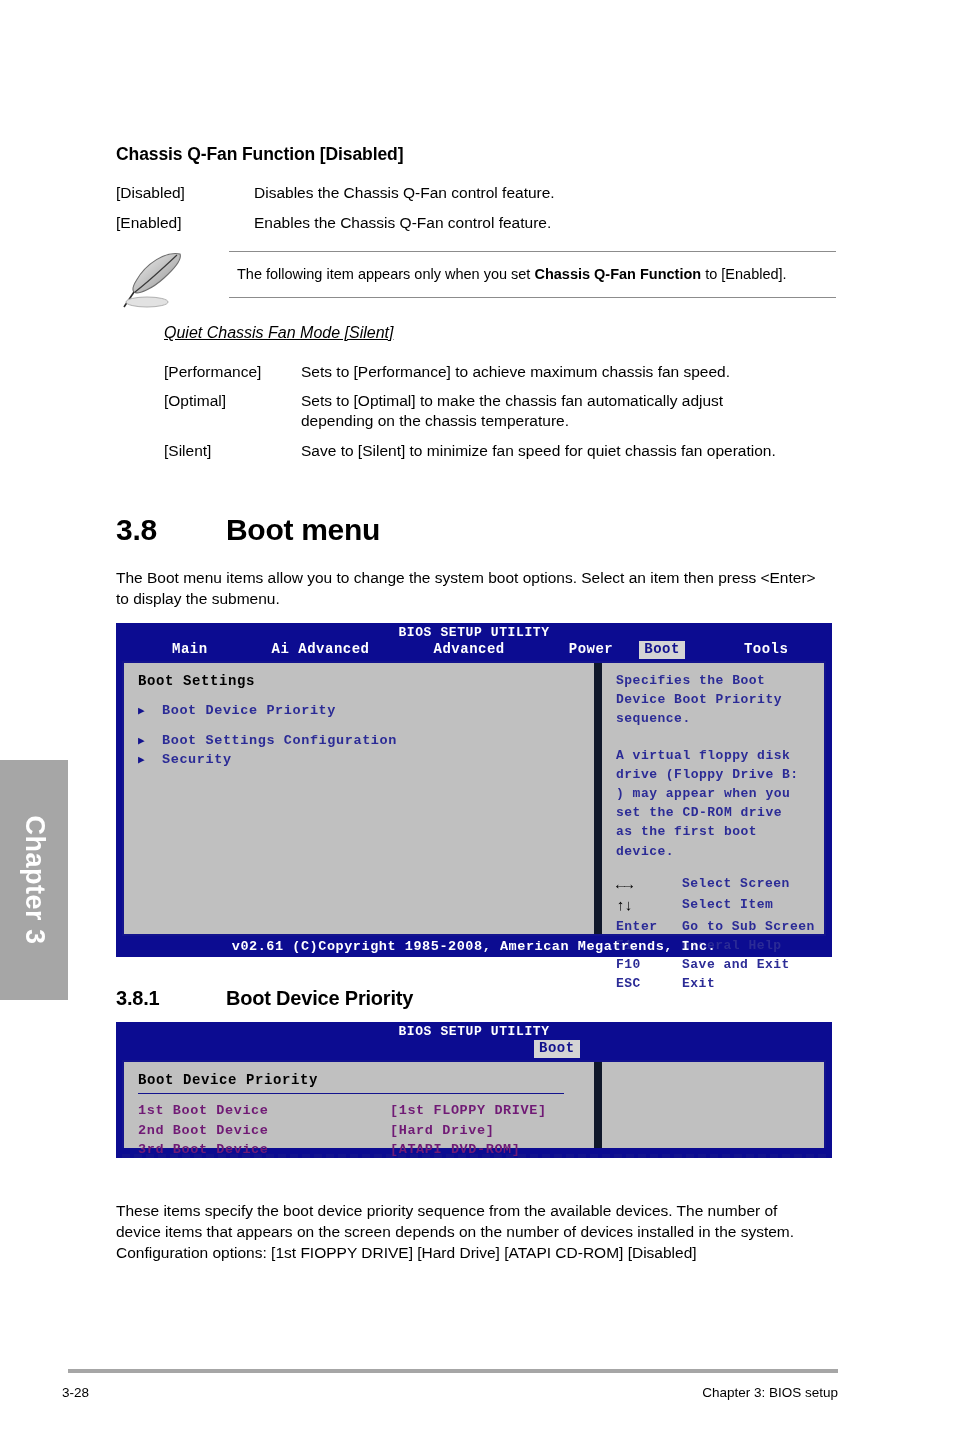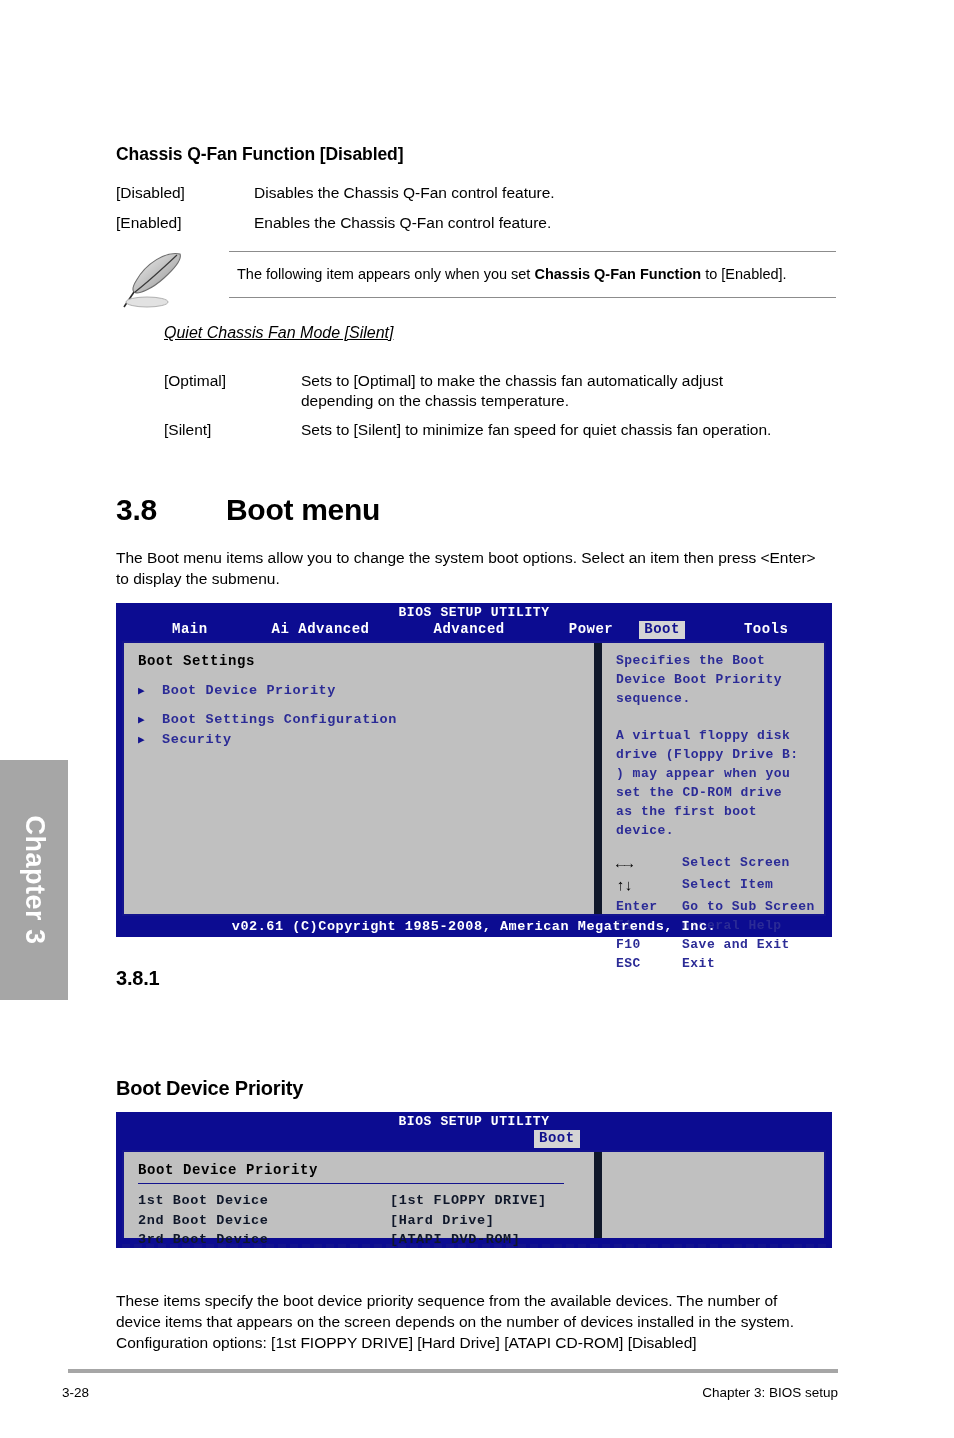--- a/index.html
+++ b/index.html
@@ -103,21 +103,20 @@
     display: flex;
   }
   h2.section .num { flex: 0 0 110px; }
 
   h3.subsection {
     font-size: 20px;
     font-weight: bold;
     margin: 0;
     display: flex;
     letter-spacing: -0.2px;
-    flex-direction: column;
   }
   h3.subsection .num { flex: 0 0 110px; }
 
   p.body {
     font-size: 15.5px;
     line-height: 1.36;
     margin: 0;
   }
 
   
@@ -226,21 +225,21 @@
     font-size: 13.5px;
     font-weight: bold;
     text-align: center;
     letter-spacing: 0.55px;
     padding: 3px 0 3px 0;
     line-height: 1.15;
   }
 
   .kvrow {
     display: flex;
-    color: #0f172a;
+    color: #701a75;
     font-weight: bold;
     font-size: 13.5px;
     letter-spacing: 0.6px;
     line-height: 1.45;
   }
   .kvrow .kk { flex: 0 0 252px; white-space: pre; }
   .kvrow .vv { flex: 1 1 auto; white-space: pre; }
 
   .cut-bottom {
     height: 10px;
@@ -316,29 +315,33 @@
     </div>
   </div>
 
   <div style="height:26px"></div>
   <div style="padding-left:48px">
     <span class="sub-italic">Quiet Chassis Fan Mode [Silent]</span>
   </div>
 
   <div style="height:20px"></div>
   <div style="padding-left:48px">
+    <div class="defrow">
+      <span class="term" style="width:137px">[Performance]</span>
+      <span class="desc">Sets to [Performance] to achieve maximum chassis fan speed.</span>
+    </div>
     <div style="height:9px"></div>
     <div class="defrow">
       <span class="term" style="width:137px">[Optimal]</span>
       <span class="desc" style="max-width:478px">Sets to [Optimal] to make the chassis fan automatically adjust depending on the chassis temperature.</span>
     </div>
     <div style="height:9px"></div>
     <div class="defrow">
       <span class="term" style="width:137px">[Silent]</span>
-      <span class="desc">Sets to [Silent] to minimize fan speed for quiet chassis fan operation.</span>
+      <span class="desc">Save to [Silent] to minimize fan speed for quiet chassis fan operation.</span>
     </div>
   </div>
 
   <div style="height:52px"></div>
   <h2 class="section">
     <span class="num">3.8</span>
     <span>Boot menu</span>
   </h2>
 
   <div style="height:20px"></div>

